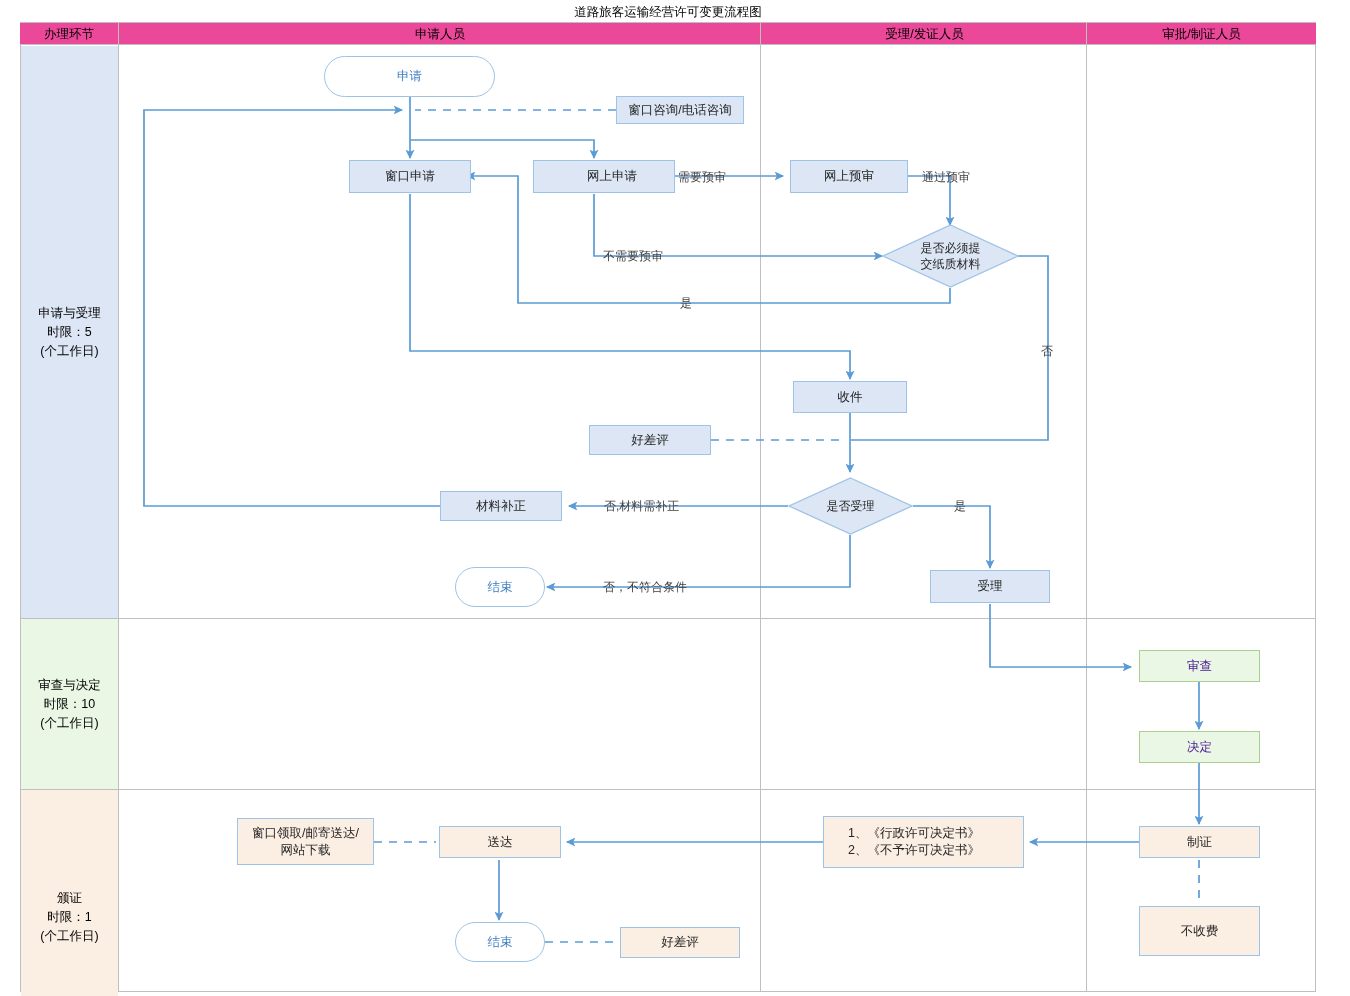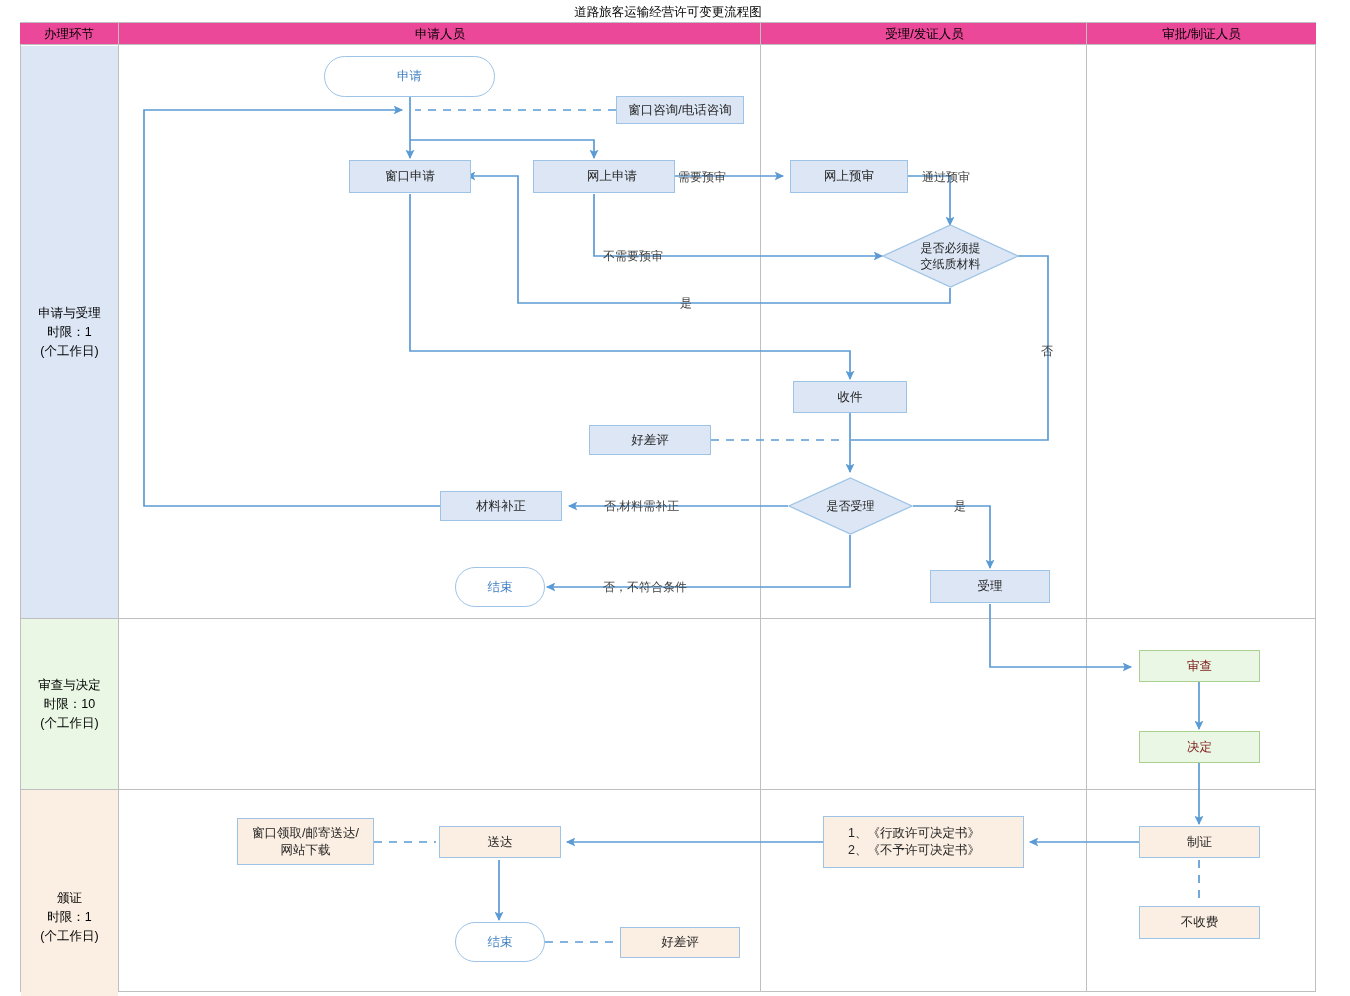--- a/index.html
+++ b/index.html
@@ -25,21 +25,21 @@
         display:flex;align-items:center;justify-content:center;text-align:center;
         font-size:12.5px;line-height:19px;color:#000;white-space:pre-line;}
   .lane-apply{background:#dce6f5;}
   .lane-review{background:#e9f7e4;}
   .lane-issue{background:#fbeee2;}
 
   
   .node{position:absolute;box-sizing:border-box;display:flex;align-items:center;justify-content:center;
         text-align:center;font-size:12.5px;line-height:17px;white-space:pre-line;}
   .n-blue{background:#dce6f5;border:1px solid #9dc3e6;color:#262626;}
-  .n-green{background:#e9f7e4;border:1px solid #a9d08e;color:#7f1d1d;}
+  .n-green{background:#e9f7e4;border:1px solid #a9d08e;color:#4c1d95;}
   .n-orange{background:#fbeee2;border:1px solid #9dc3e6;color:#262626;}
   .n-term{background:#ffffff;border:1px solid #9dc3e6;border-radius:21px;color:#3f7fc1;}
   .n-diamond{background:transparent;border:none;}
   .diamond-svg{position:absolute;left:0;top:0;}
   .diamond-txt{position:relative;z-index:2;font-size:12px;line-height:16px;color:#262626;white-space:pre-line;}
 
   
   svg.links{position:absolute;left:0;top:0;width:1350px;height:996px;pointer-events:none;}
 
   
@@ -62,21 +62,21 @@
   </div>
 
   <div class="vline" style="left:118px;top:23px;height:968px;"></div>
   <div class="vline" style="left:760px;top:23px;height:968px;"></div>
   <div class="vline" style="left:1086px;top:23px;height:968px;"></div>
 
   <div class="hline" style="left:20px;top:618px;width:1296px;"></div>
   <div class="hline" style="left:20px;top:789px;width:1296px;"></div>
 
   <div class="lane lane-apply" style="top:46px;height:572px;">申请与受理
-时限：1
+时限：5
 (个工作日)</div>
   <div class="lane lane-review" style="top:619px;height:170px;">审查与决定
 时限：10
 (个工作日)</div>
   <div class="lane lane-issue" style="top:790px;height:254px;">颁证
 时限：1
 (个工作日)</div>
 
   <svg class="links" viewBox="0 0 1350 996">
     <defs>
@@ -170,21 +170,21 @@
   <div class="node n-term" style="left:455px;top:567px;width:90px;height:40px;">结束</div>
 
   <div class="node n-blue" style="left:930px;top:570px;width:120px;height:33px;">受理</div>
 
   <div class="node n-green" style="left:1139px;top:650px;width:121px;height:32px;">审查</div>
 
   <div class="node n-green" style="left:1139px;top:731px;width:121px;height:32px;">决定</div>
 
   <div class="node n-orange" style="left:1139px;top:826px;width:121px;height:32px;">制证</div>
 
-  <div class="node n-orange" style="left:1139px;top:906px;width:121px;height:33px;">不收费</div>
+  <div class="node n-orange" style="left:1139px;top:906px;width:121px;height:50px;">不收费</div>
 
   <div class="node n-orange" style="left:823px;top:816px;width:201px;height:52px;
        justify-content:flex-start;padding-left:24px;text-align:left;">1、《行政许可决定书》
 2、《不予许可决定书》</div>
 
   <div class="node n-orange" style="left:439px;top:826px;width:122px;height:32px;">送达</div>
 
   <div class="node n-orange" style="left:237px;top:818px;width:137px;height:47px;">窗口领取/邮寄送达/
 网站下载</div>
 

